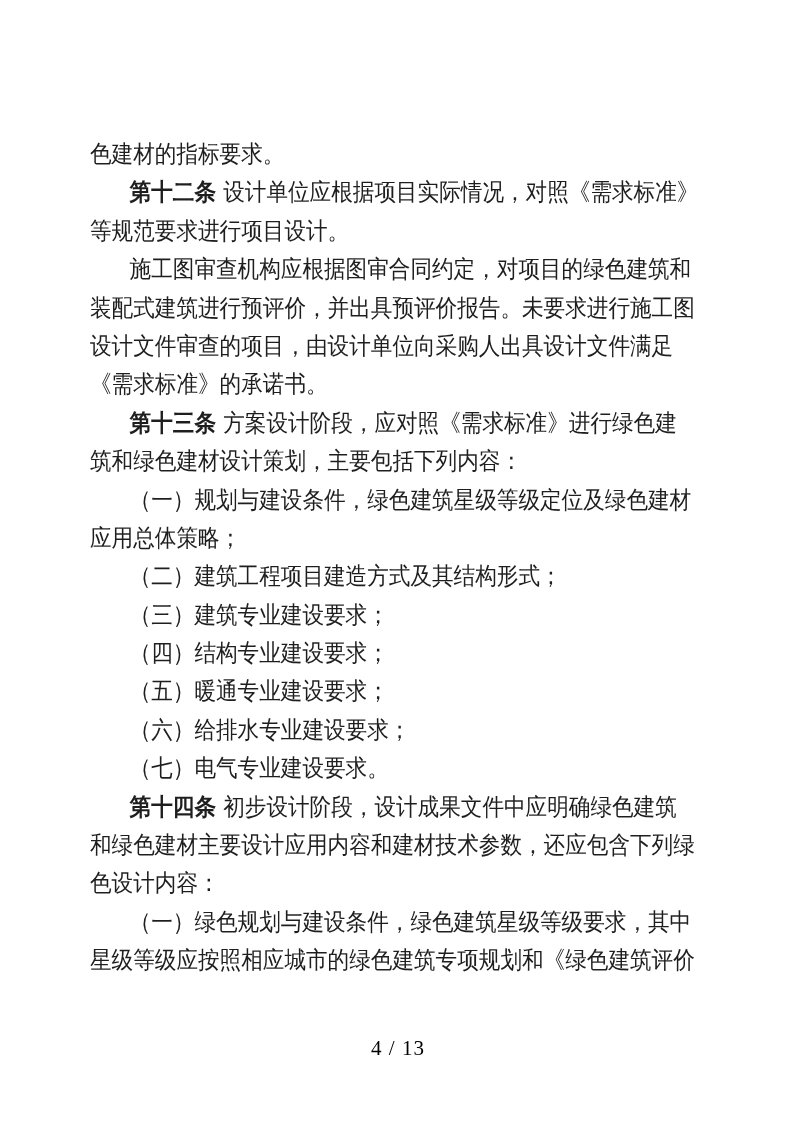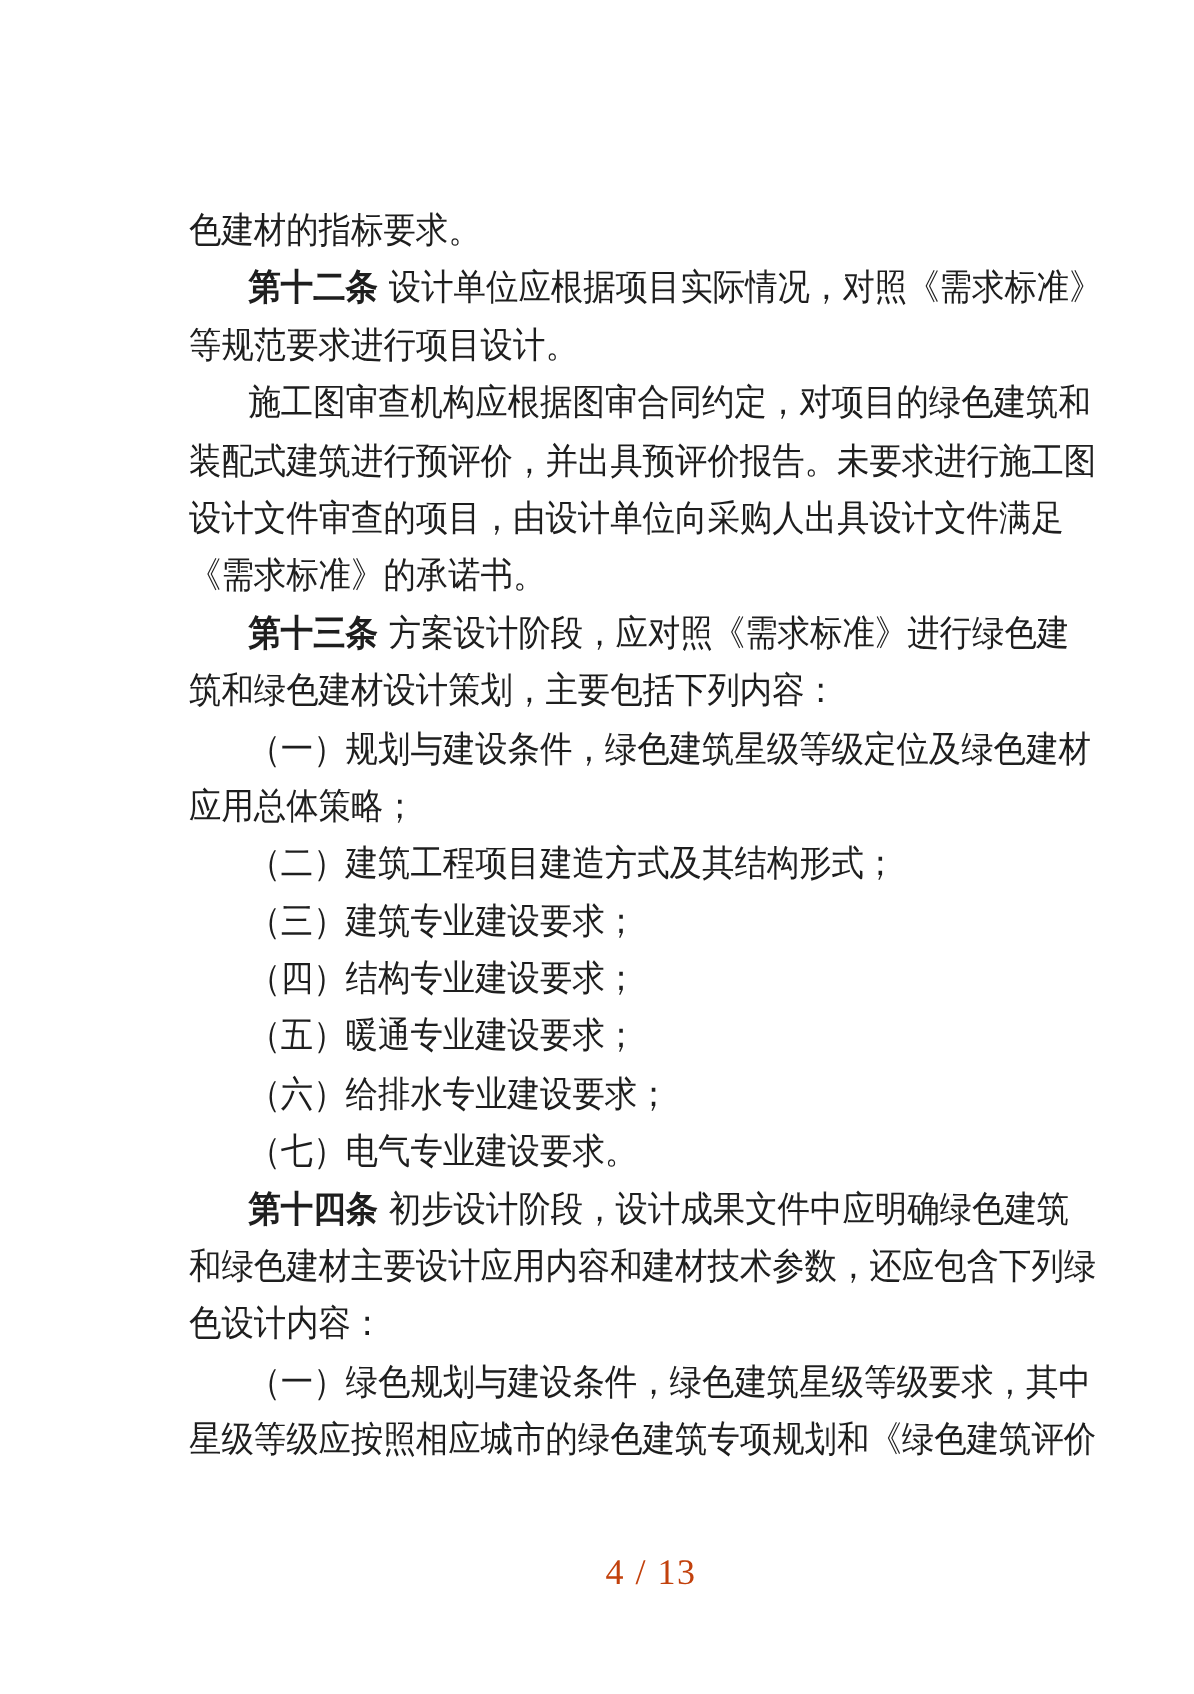--- a/index.html
+++ b/index.html
@@ -11,21 +11,20 @@
     height: 1129px;
     background: #ffffff;
     position: relative;
     overflow: hidden;
     font-family: "Liberation Serif", serif;
   }
   .page {
     position: absolute;
     inset: 0;
     background: #ffffff;
-    margin-left: 36px;
   }
   .body-text {
     position: absolute;
     left: 90px;
     top: 135px;
     width: 640px;
   }
   .line {
     height: 38.4px;
     line-height: 38.4px;
@@ -41,22 +40,22 @@
   .seg-bold {
     font-weight: bold;
     margin-right: 8px;
   }
   .footer {
     position: absolute;
     left: 0;
     top: 1036px;
     width: 796px;
     text-align: center;
-    font-size: 24px;
-    color: #c2410c;
+    font-size: 21px;
+    color: #000000;
     letter-spacing: 1px;
   }
 </style>
 </head>
 <body>
 
 <div class="page">
   <div class="body-text">
       <div class="line" style="color: rgb(30, 30, 30);"><span class="seg-regular">色建材的指标要求。</span></div>
       <div class="line indent" style="color: rgb(30, 30, 30);"><span class="seg-bold">第十二条</span><span class="seg-regular">设计单位应根据项目实际情况，对照《需求标准》</span></div>

